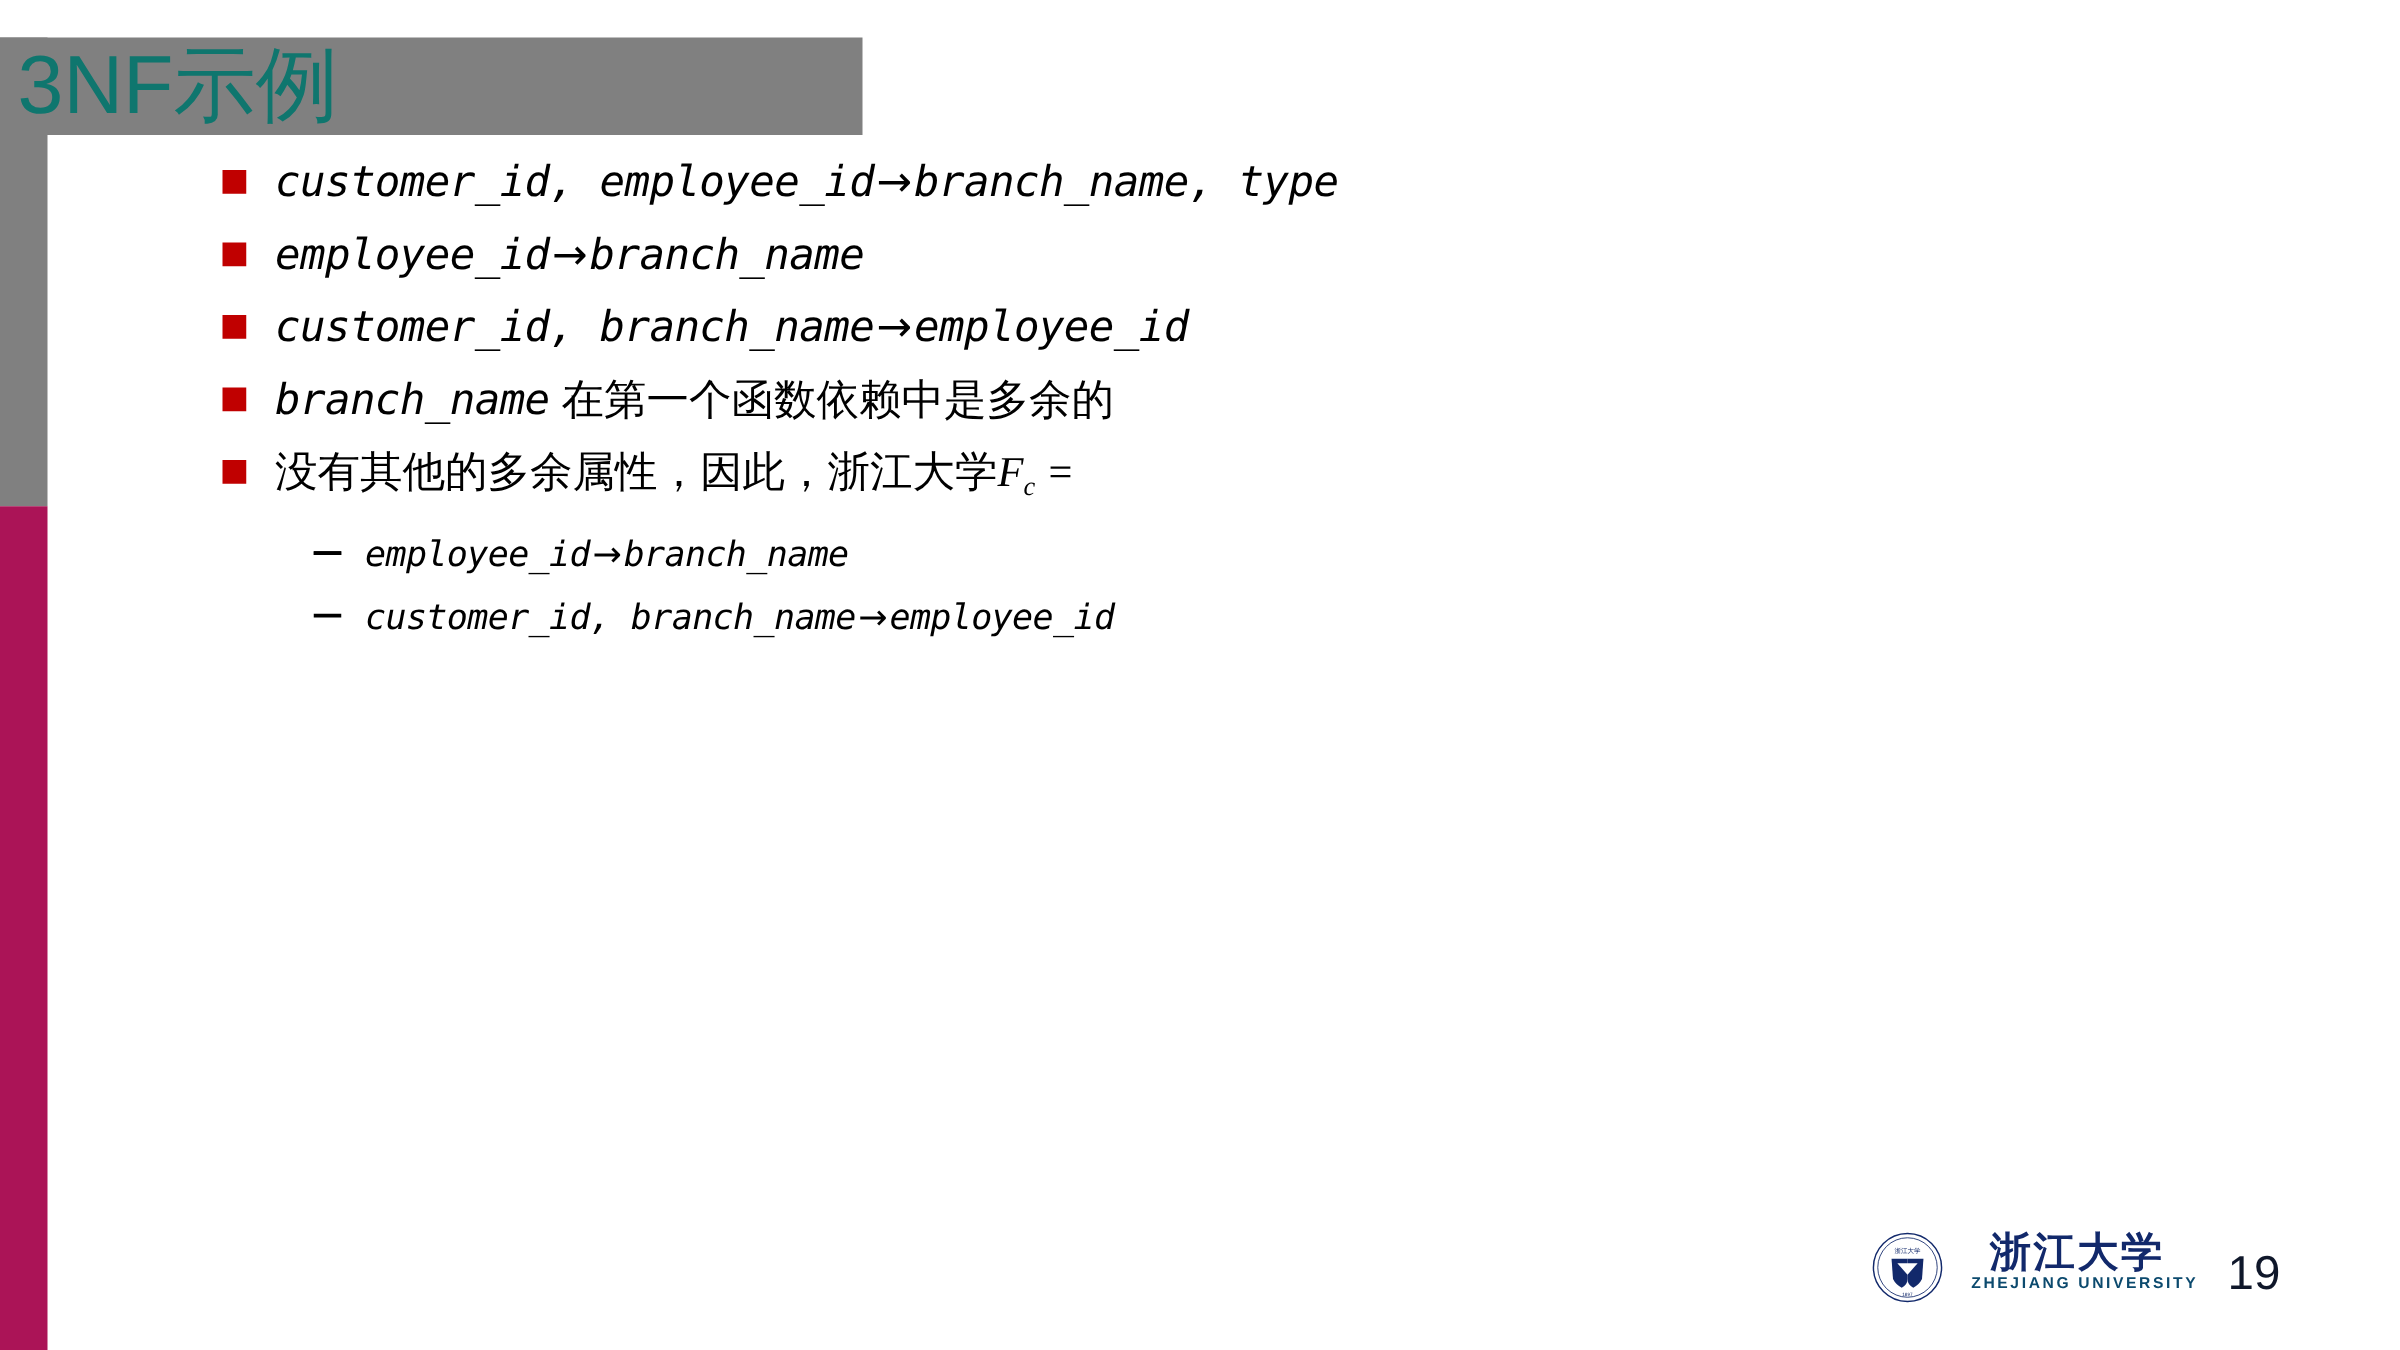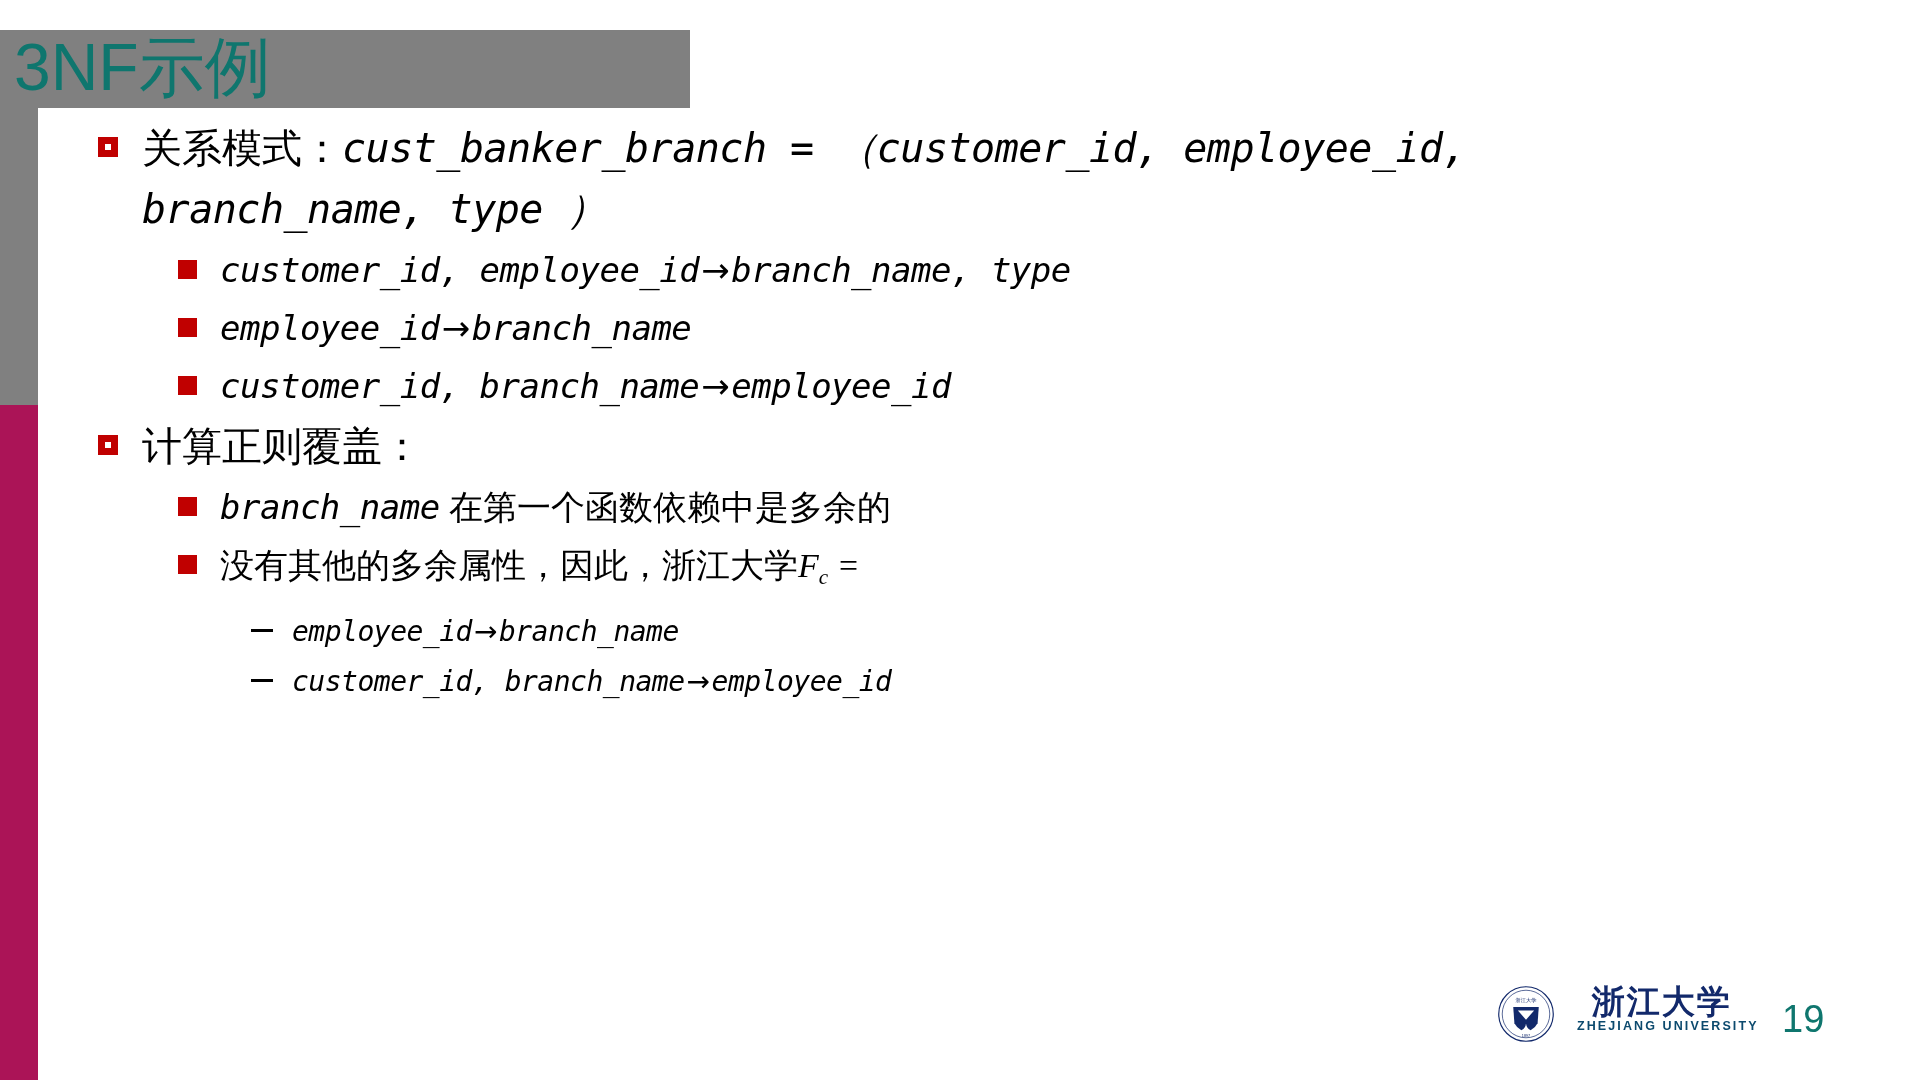--- a/index.html
+++ b/index.html
@@ -176,62 +176,51 @@
     color: #0c4a6e;
     letter-spacing: 2.1px;
     margin-left: 12px;
   }
   #page-number {
     position: absolute;
     left: 1782px;
     top: 998px;
     font-size: 38px;
     line-height: 42px;
-    color: #0f766e;
+    color: #0f172a;
   }
 </style>
 </head>
 <body>
 
 <div id="left-band-gray"></div>
 <div id="left-band-crimson"></div>
 
 <div id="title-bar"></div>
 <div id="title-text" class="cjk">3NF示例</div>
 
 <div id="content">
 
-  <div class="lvl1">
-    <span class="marker-hollow"></span>
-    <div class="body">
-      <span class="cjk">关系模式：</span><span class="mono">cust_banker_branch = （customer_id, employee_id,</span><br>
-      <span class="mono">branch_name, type ）</span>
-    </div>
-  </div>
 
 
   <div class="lvl2">
     <span class="marker-filled"></span>
     <div class="body mono"><span>customer_id, employee_id</span><span class="arrow">→</span><span>branch_name, type</span></div>
   </div>
 
   <div class="lvl2">
     <span class="marker-filled"></span>
     <div class="body mono"><span>employee_id</span><span class="arrow">→</span><span>branch_name</span></div>
   </div>
 
   <div class="lvl2">
     <span class="marker-filled"></span>
     <div class="body mono"><span>customer_id, branch_name</span><span class="arrow">→</span><span>employee_id</span></div>
   </div>
 
-  <div class="lvl1">
-    <span class="marker-hollow"></span>
-    <div class="body cjk">计算正则覆盖：</div>
-  </div>
 
   <div class="lvl2">
     <span class="marker-filled"></span>
     <div class="body"><span class="mono">branch_name</span><span class="cjk"> 在第一个函数依赖中是多余的</span></div>
   </div>
 
   <div class="lvl2">
     <span class="marker-filled"></span>
     <div class="body"><span class="cjk">没有其他的多余属性，因此，浙江大学</span><span class="ital-serif">F</span><span class="sub">c</span><span class="ital-serif"> =</span></div>
   </div>

